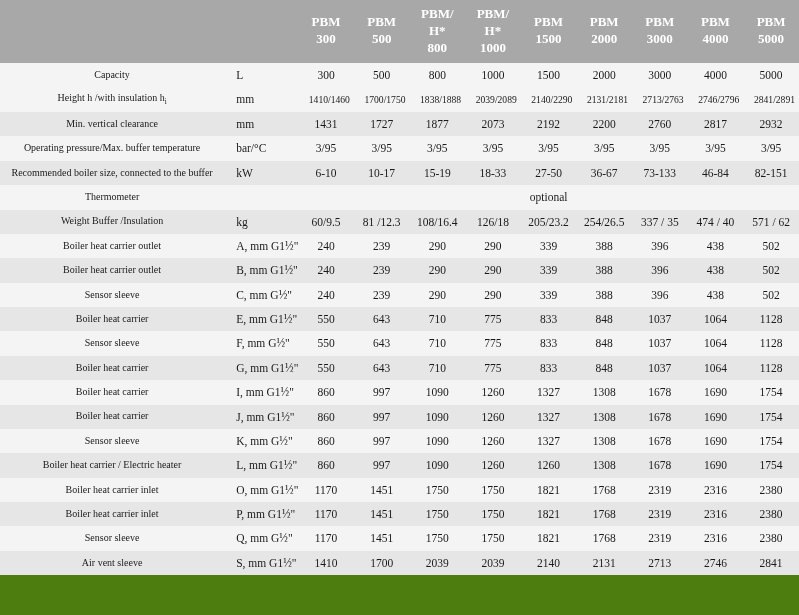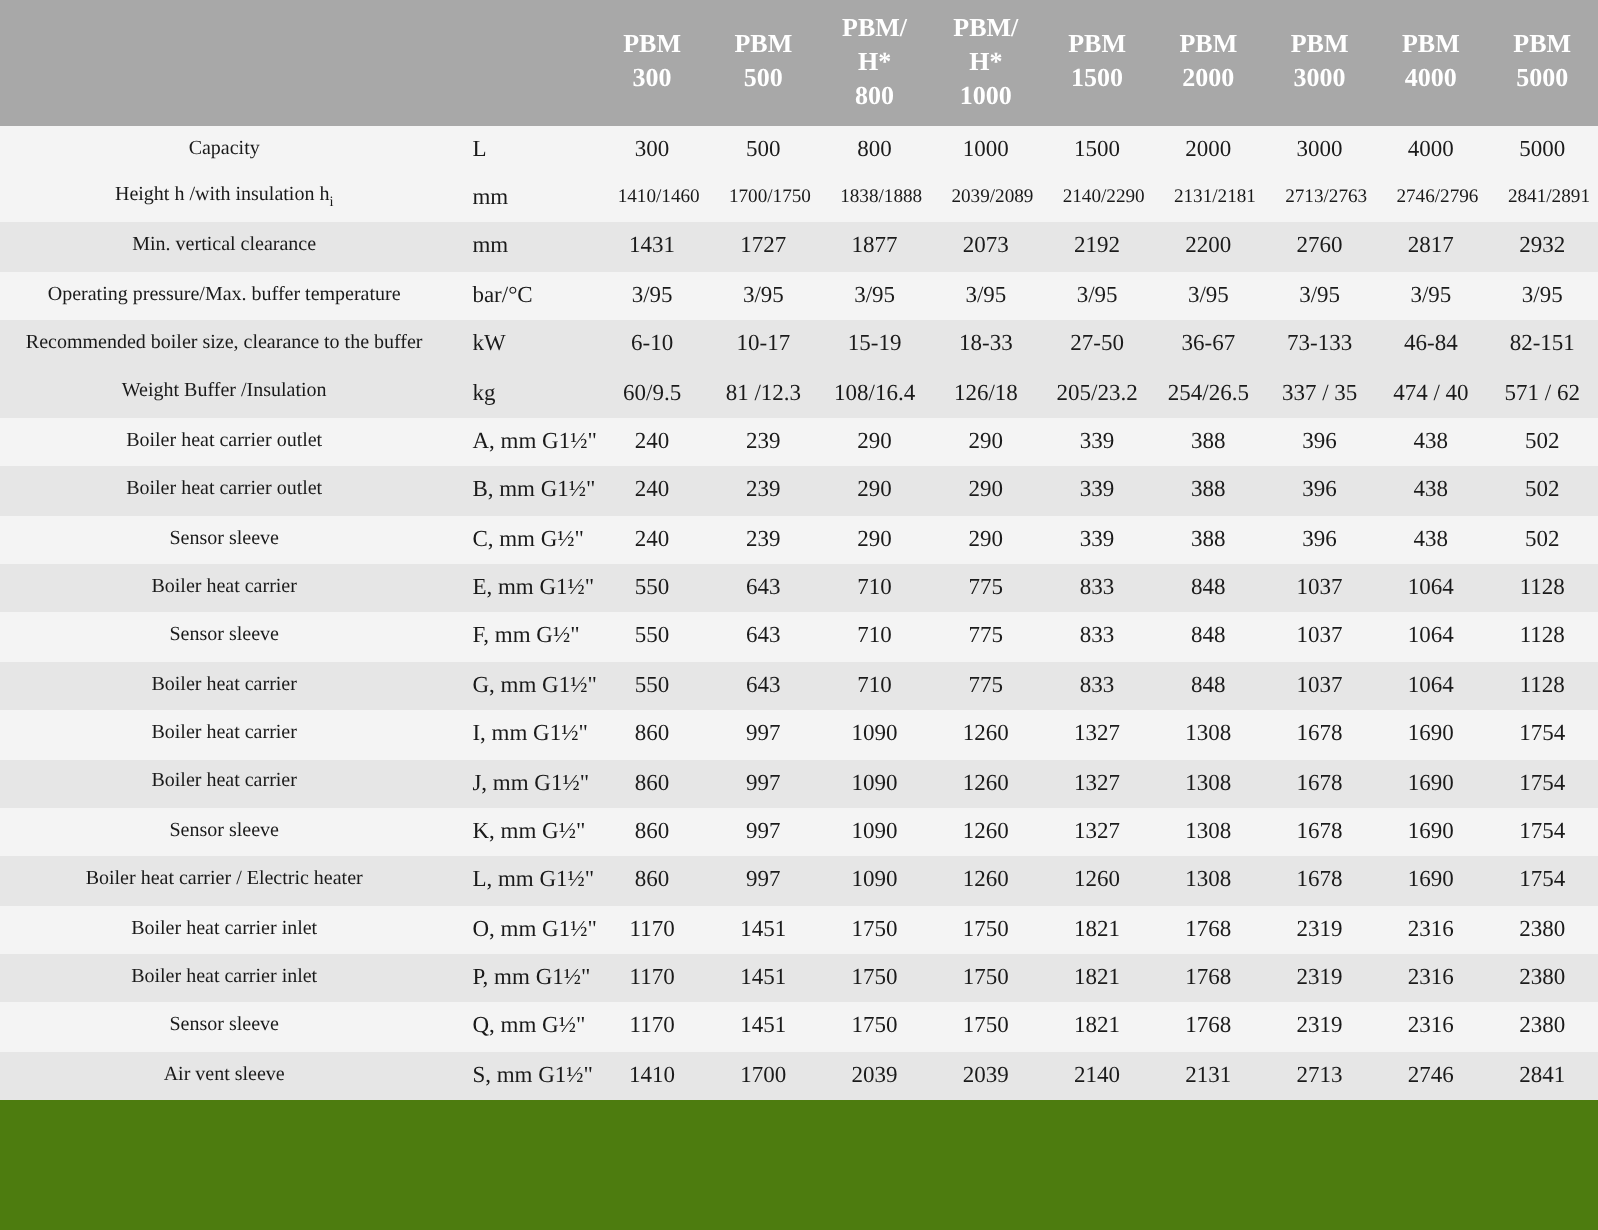--- a/index.html
+++ b/index.html
@@ -156,31 +156,36 @@
           <td class="val">3/95</td>
           <td class="val">3/95</td>
           <td class="val">3/95</td>
           <td class="val">3/95</td>
           <td class="val">3/95</td>
           <td class="val">3/95</td>
           <td class="val">3/95</td>
           <td class="val">3/95</td>
         </tr>
         <tr class="alt">
-          <td class="label">Recommended boiler size, clearance to the buffer</td>
+          <td class="label">Recommended boiler size, connected to the buffer</td>
           <td class="unit">kW</td>
           <td class="val">6-10</td>
           <td class="val">10-17</td>
           <td class="val">15-19</td>
           <td class="val">18-33</td>
           <td class="val">27-50</td>
           <td class="val">36-67</td>
           <td class="val">73-133</td>
           <td class="val">46-84</td>
           <td class="val">82-151</td>
+        </tr>
+        <tr class="plain">
+          <td class="label">Thermometer</td>
+          <td class="unit"></td>
+          <td class="span-all" colspan="9">optional</td>
         </tr>
         <tr class="alt">
           <td class="label">Weight Buffer /Insulation</td>
           <td class="unit">kg</td>
           <td class="val">60/9.5</td>
           <td class="val">81 /12.3</td>
           <td class="val">108/16.4</td>
           <td class="val">126/18</td>
           <td class="val">205/23.2</td>
           <td class="val">254/26.5</td>

